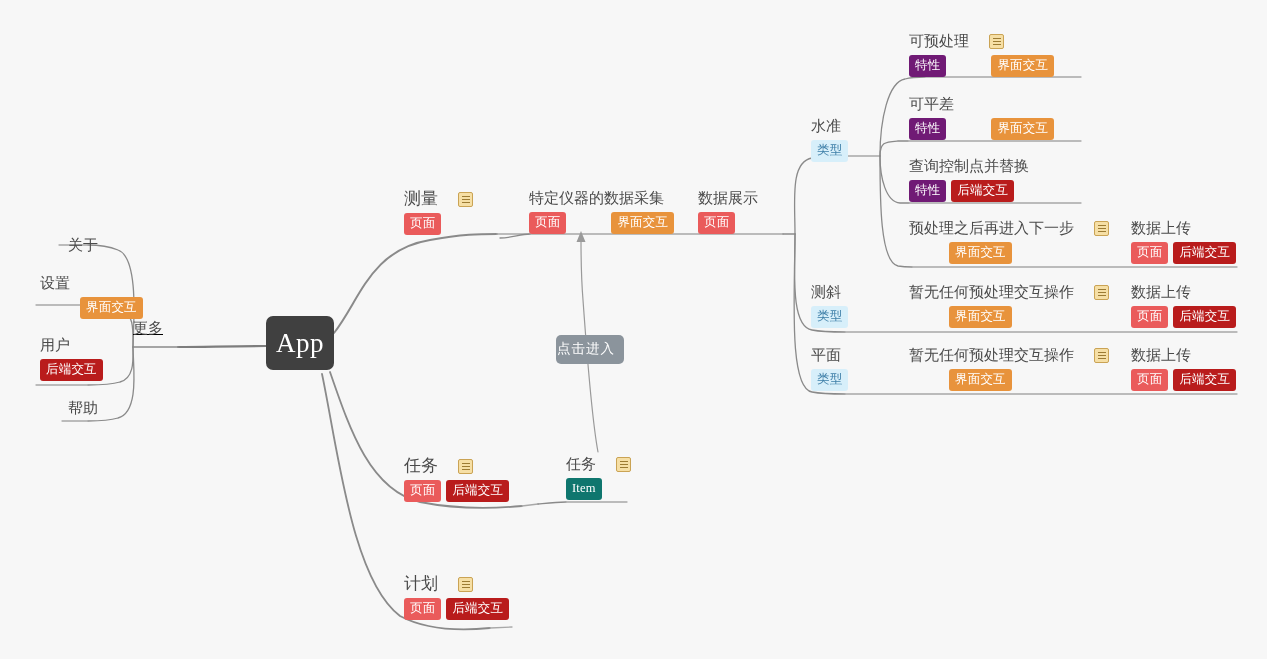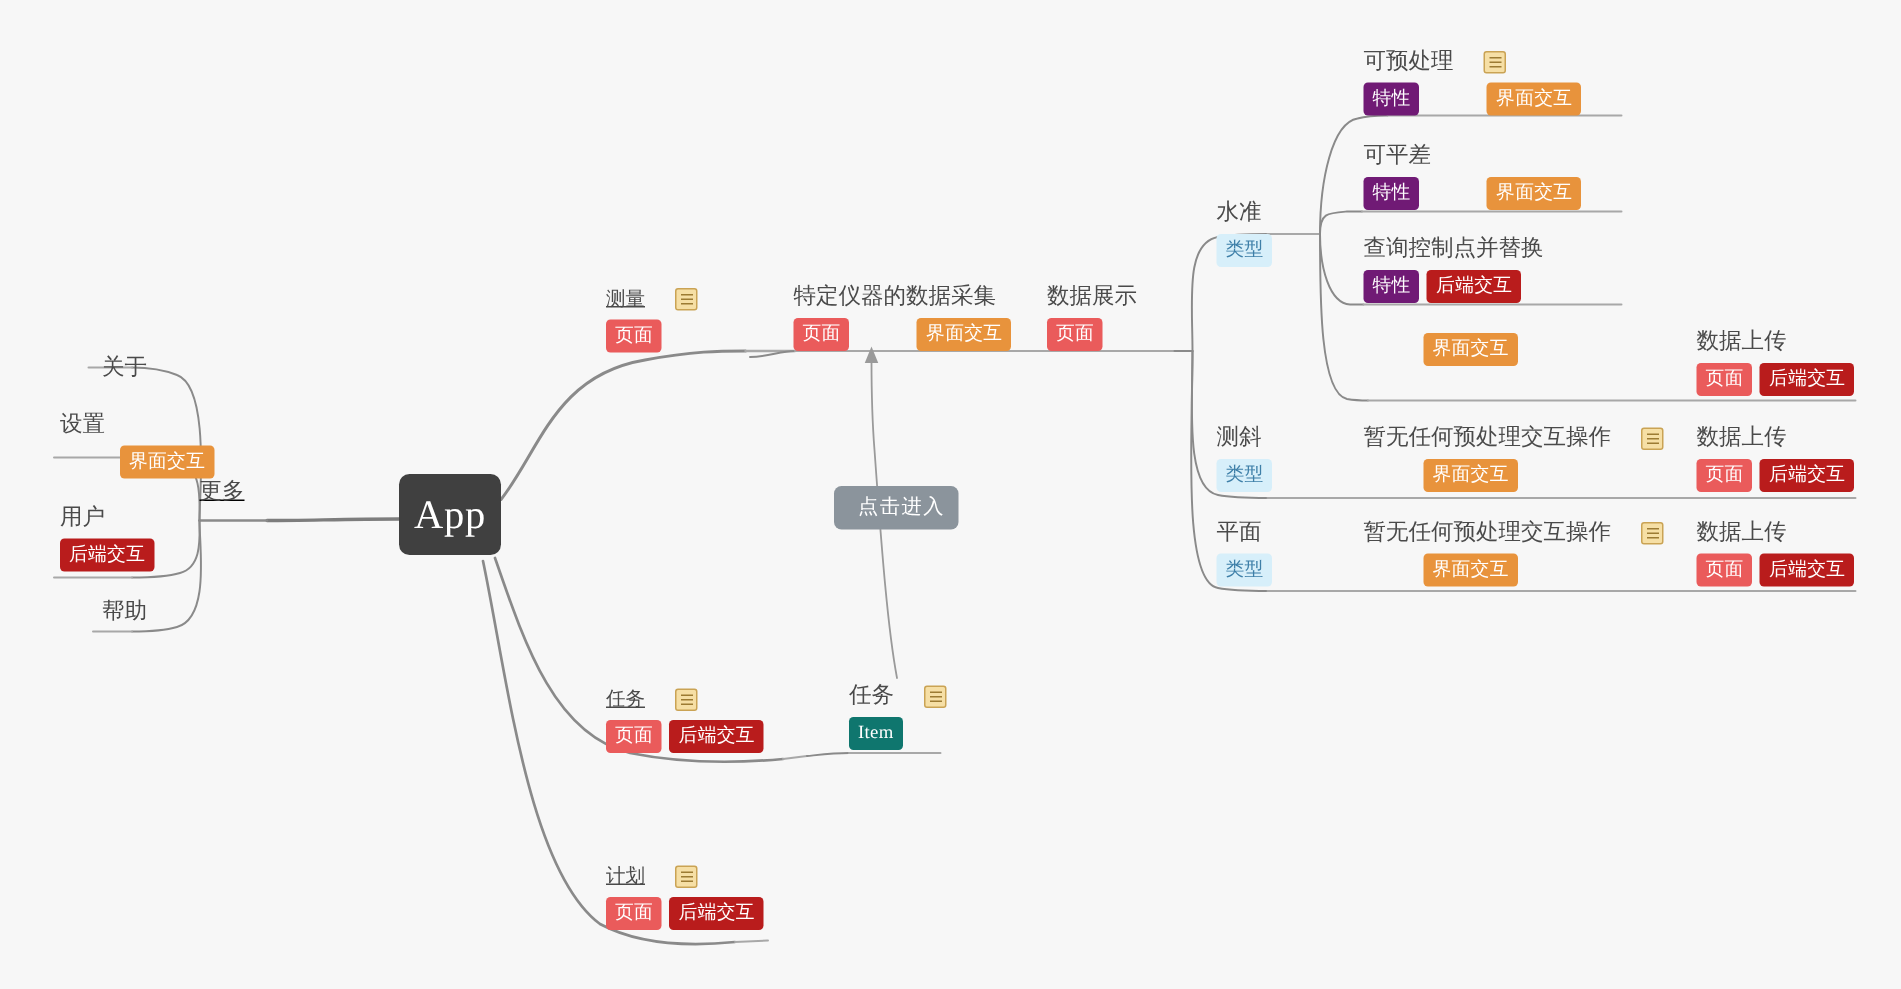--- a/index.html
+++ b/index.html
@@ -25,21 +25,21 @@
     white-space: nowrap;
   }
   .node-title {
     font-size: 15px;
     color: #4a4a4a;
     line-height: 20px;
     display: flex;
     align-items: center;
     gap: 20px;
   }
-  .node-title.big { font-size: 13px; text-decoration: underline; }
+  .node-title.big { font-size: 17px; }
   .tags {
     margin-top: 4px;
     display: flex;
     gap: 5px;
     align-items: center;
   }
   .tag {
     display: inline-block;
     font-size: 12.5px;
     line-height: 1;
@@ -87,25 +87,25 @@
     justify-content: center;
     color: #ffffff;
     font-size: 27px;
     font-family: "Liberation Serif", "DejaVu Serif", serif;
     letter-spacing: 0.5px;
   }
 
   
   #arrow-label {
     position: absolute;
-    left: 556px; top: 324px;
+    left: 556px; top: 335px;
     background: #8b949c;
     color: #ffffff;
     font-size: 13.5px;
-    padding: 5px 9px 6px 16px;
+    padding: 5px 9px 6px 1px;
     border-radius: 5px;
     font-family: "Liberation Sans", sans-serif;
     letter-spacing: 1px;
   }
 </style>
 </head>
 <body>
 
 <svg id="canvas" viewBox="0 0 1267 659" xmlns="http://www.w3.org/2000/svg">
   <g fill="none" stroke="#8a8a8a" stroke-width="1.3" stroke-linecap="round">
@@ -222,21 +222,21 @@
   </div>
 </div>
 
 <div class="node" style="left:698px; top:188px;">
   <div class="node-title">数据展示</div>
   <div class="tags">
     <span class="tag tag-page">页面</span>
   </div>
 </div>
 
-<div class="node" style="left:811px; top:132px;">
+<div class="node" style="left:811px; top:116px;">
   <div class="node-title">水准</div>
   <div class="tags">
     <span class="tag tag-type">类型</span>
   </div>
 </div>
 
 <div class="node" style="left:909px; top:31px;">
   <div class="node-title">
     <span>可预处理</span>
     <span class="note-icon"></span>
@@ -257,20 +257,24 @@
 
 <div class="node" style="left:909px; top:156px;">
   <div class="node-title">查询控制点并替换</div>
   <div class="tags">
     <span class="tag tag-feature">特性</span>
     <span class="tag tag-backend">后端交互</span>
   </div>
 </div>
 
 <div class="node" style="left:909px; top:218px;">
+  <div class="node-title">
+    <span>预处理之后再进入下一步</span>
+    <span class="note-icon"></span>
+  </div>
   <div class="tags">
     <span class="tag tag-ui">界面交互</span>
   </div>
 </div>
 
 <div class="node" style="left:1131px; top:218px;">
   <div class="node-title">数据上传</div>
   <div class="tags">
     <span class="tag tag-page">页面</span>
     <span class="tag tag-backend">后端交互</span>

